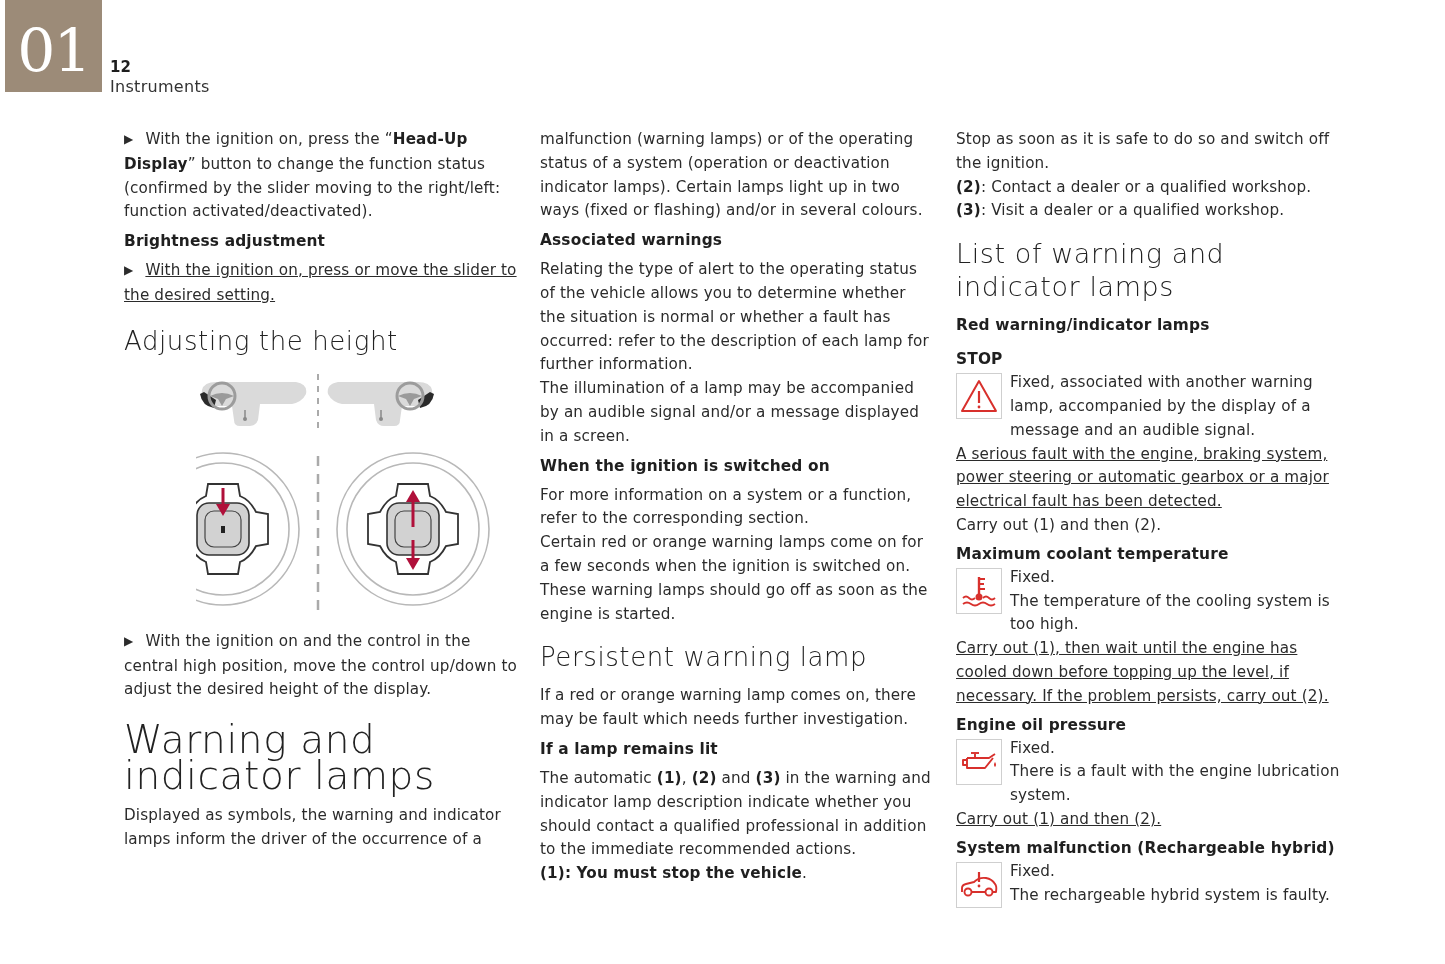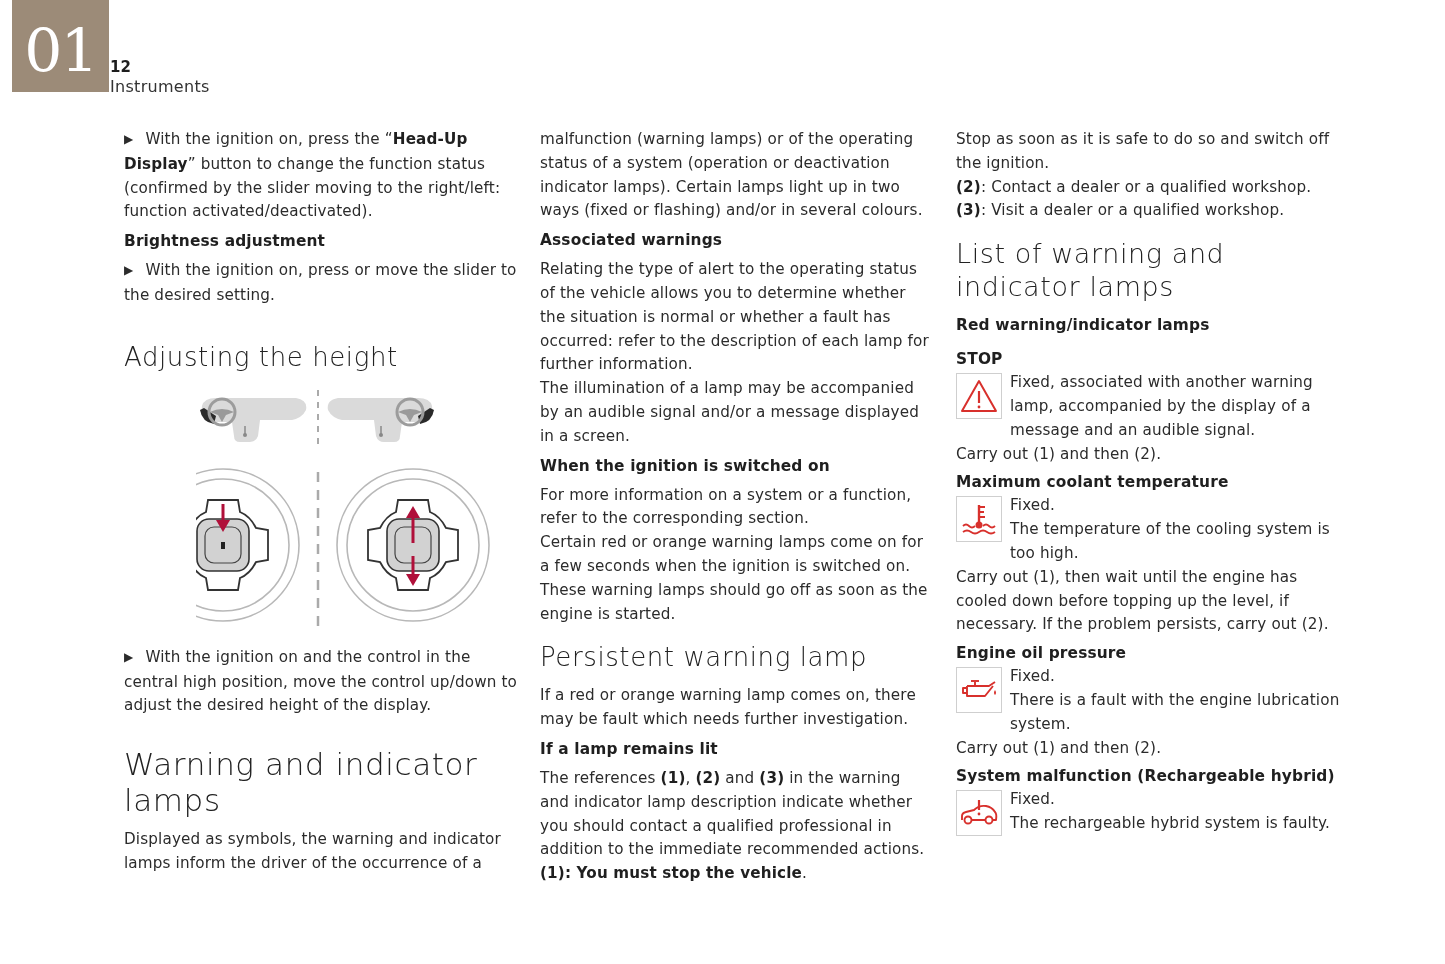--- a/index.html
+++ b/index.html
@@ -1,53 +1,53 @@
 <!DOCTYPE html>
 <html><head>
 <meta charset="utf-8">
 <style>
   html, body { margin:0; padding:0; background:#ffffff; }
   body { width:1445px; height:964px; position:relative; overflow:hidden;
          font-family:"DejaVu Sans", sans-serif; color:#2b2b2b; }
-  .chapter-tab { position:absolute; left:12px; top:0; width:97px; height:92px; background:#9c8b78;
+  .chapter-tab { position:absolute; left:5px; top:0; width:97px; height:92px; background:#9c8b78;
                  color:#fff; font-family:"DejaVu Serif", serif; font-size:60px; font-weight:300;
                  display:flex; align-items:flex-end; justify-content:center; padding-bottom:6px;
                  box-sizing:border-box; letter-spacing:-2px; }
   .page-num { position:absolute; left:110px; top:58px; font-size:15px; font-weight:bold; color:#1d1d1d; }
   .section-name { position:absolute; left:110px; top:77px; font-size:16px; color:#333; letter-spacing:0.3px; }
 
   .col { position:absolute; top:128px; width:390px; font-size:15.2px; line-height:23.8px; letter-spacing:0.15px; }
   .col1 { left:124px; width:395px; }
   .col2 { left:540px; width:392px; }
   .col3 { left:956px; width:392px; }
   p { margin:0; }
   .bullet::before { content:"\25B6"; font-size:12px; margin-right:12px; display:inline-block; transform:translateY(-1px); }
   b, .b { font-weight:bold; color:#1f1f1f; }
   h3 { margin:5px 0 6px 0; font-size:15.4px; font-weight:bold; color:#1f1f1f; line-height:24px; }
   h2 { margin:0; font-weight:300; font-size:26px; line-height:34px; color:#222; letter-spacing:0.6px; }
   .icon-box { float:left; width:46px; height:46px; border:1.5px solid #cfcfcf; box-sizing:border-box;
               margin:2px 8px 0 0; display:flex; align-items:center; justify-content:center; background:#fff; }
   .icon-box svg { display:block; }
-  .clear { clear:both; }
+  .clear { clear:both;text-decoration:underline; }
   .figure { position:relative; width:300px; height:250px; margin:14px 0 8px 72px; }
 </style>
 </head>
 <body>
 
 <div class="chapter-tab">
     <span>01</span>
   </div>
 <div class="page-num">12</div>
 <div class="section-name">Instruments</div>
 
 <div class="col col1">
   <p class="bullet"><span>With the ignition on, press the “</span><b>Head-Up Display</b><span>” button to change the function status (confirmed by the slider moving to the right/left: function activated/deactivated).</span></p>
   <h3>Brightness adjustment</h3>
   <p class="bullet clear">With the ignition on, press or move the slider to the desired setting.</p>
-  <h2 style="margin-top:32px">Adjusting the height</h2>
+  <h2 style="margin-top:16px">Adjusting the height</h2>
 
   <div class="figure">
     <svg width="300" height="250" viewBox="0 0 300 250">
 
       <g>
         <path d="M6 18 Q8 10 20 10 L100 10 Q112 12 110 22 Q106 30 96 32 L64 32 L62 48 Q60 54 54 54 L44 54 Q38 54 38 48 L36 34 L14 34 Q4 32 6 18Z" fill="#dadada"></path>
         <path d="M4 22 Q6 34 18 36 L20 28 L8 20Z" fill="#2a2a2a"></path>
         <circle cx="26" cy="24" r="13" fill="none" stroke="#9c9c9c" stroke-width="3"></circle>
         <path d="M14 24 Q26 18 38 24 L30 27 L26 34 L22 27Z" fill="#9a9a9a"></path>
         <line x1="49" y1="38" x2="49" y2="46" stroke="#888" stroke-width="1.5"></line>
@@ -86,56 +86,57 @@
         <rect x="199" y="139" width="36" height="36" rx="9" fill="#d2d2d2" stroke="#444" stroke-width="1.2"></rect>
         <line x1="217" y1="126" x2="217" y2="155" stroke="#b0103a" stroke-width="3"></line>
         <polygon points="210,130 224,130 217,118" fill="#b0103a"></polygon>
         <line x1="217" y1="168" x2="217" y2="190" stroke="#b0103a" stroke-width="3"></line>
         <polygon points="210,186 224,186 217,198" fill="#b0103a"></polygon>
       </g>
     </svg>
   </div>
 
   <p class="bullet">With the ignition on and the control in the central high position, move the control up/down to adjust the desired height of the display.</p>
-  <h2 style="margin-top:28px; font-size:31px; line-height:36px">Warning and indicator lamps</h2>
+  <h2 style="margin-top:20px; font-size:39px; line-height:36px">Warning and indicator lamps</h2>
   <p style="margin-top:10px">Displayed as symbols, the warning and indicator lamps inform the driver of the occurrence of a</p>
 </div>
 
 <div class="col col2">
   <p>malfunction (warning lamps) or of the operating status of a system (operation or deactivation indicator lamps). Certain lamps light up in two ways (fixed or flashing) and/or in several colours.</p>
   <h3>Associated warnings</h3>
   <p>Relating the type of alert to the operating status of the vehicle allows you to determine whether the situation is normal or whether a fault has occurred: refer to the description of each lamp for further information.</p>
   <p>The illumination of a lamp may be accompanied by an audible signal and/or a message displayed in a screen.</p>
   <h3>When the ignition is switched on</h3>
   <p>For more information on a system or a function, refer to the corresponding section.</p>
   <p>Certain red or orange warning lamps come on for a few seconds when the ignition is switched on. These warning lamps should go off as soon as the engine is started.</p>
   <h2 style="margin-top:14px; margin-bottom:10px">Persistent warning lamp</h2>
   <p>If a red or orange warning lamp comes on, there may be fault which needs further investigation.</p>
   <h3>If a lamp remains lit</h3>
-  <p><span>The references </span><b>(1)</b><span>, </span><b>(2)</b><span> and </span><b>(3)</b><span> in the warning and indicator lamp description indicate whether you should contact a qualified professional in addition to the immediate recommended actions.</span></p>
+  <p><span>The automatic </span><b>(1)</b><span>, </span><b>(2)</b><span> and </span><b>(3)</b><span> in the warning and indicator lamp description indicate whether you should contact a qualified professional in addition to the immediate recommended actions.</span></p>
   <p><b>(1)</b><b>: You must stop the vehicle</b><span>.</span></p>
 </div>
 
 <div class="col col3">
   <p>Stop as soon as it is safe to do so and switch off the ignition.</p>
   <p><b>(2)</b><span>: Contact a dealer or a qualified workshop.</span></p>
   <p><b>(3)</b><span>: Visit a dealer or a qualified workshop.</span></p>
   <h2 style="margin-top:14px; font-size:27px; line-height:33px">List of warning and indicator lamps</h2>
   <h3 style="margin-top:10px; margin-bottom:10px">Red warning/indicator lamps</h3>
 
   <div>
     <h3 style="margin:0">STOP</h3>
     <div class="icon-box">
       <svg width="40" height="40" viewBox="0 0 40 40">
         <path d="M20 5 L37 35 L3 35 Z" fill="none" stroke="#d8302c" stroke-width="2" stroke-linejoin="round"></path>
         <line x1="20" y1="15" x2="20" y2="27" stroke="#d8302c" stroke-width="2.2"></line>
         <circle cx="20" cy="31" r="1.4" fill="#d8302c"></circle>
       </svg>
     </div>
     <p>Fixed, associated with another warning lamp, accompanied by the display of a message and an audible signal.</p>
+    <p class="clear">A serious fault with the engine, braking system, power steering or automatic gearbox or a major electrical fault has been detected.</p>
     <p>Carry out (1) and then (2).</p>
   </div>
 
   <div>
     <h3 style="margin:4px 0 0 0">Maximum coolant temperature</h3>
     <div class="icon-box">
       <svg width="40" height="40" viewBox="0 0 40 40">
         <line x1="20" y1="6" x2="20" y2="24" stroke="#d8302c" stroke-width="2.4"></line>
         <line x1="20" y1="8" x2="26" y2="8" stroke="#d8302c" stroke-width="2"></line>
         <line x1="20" y1="13" x2="25" y2="13" stroke="#d8302c" stroke-width="2"></line>

